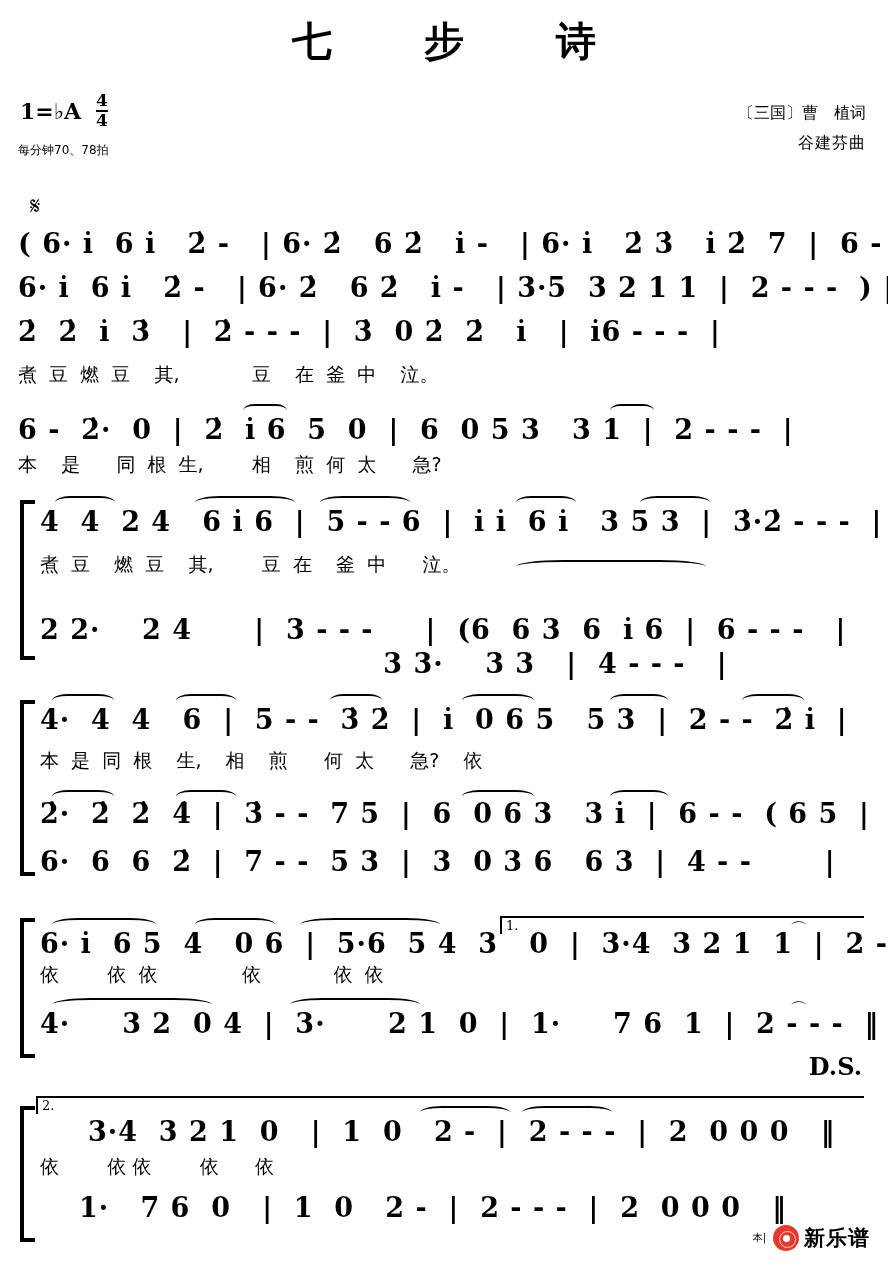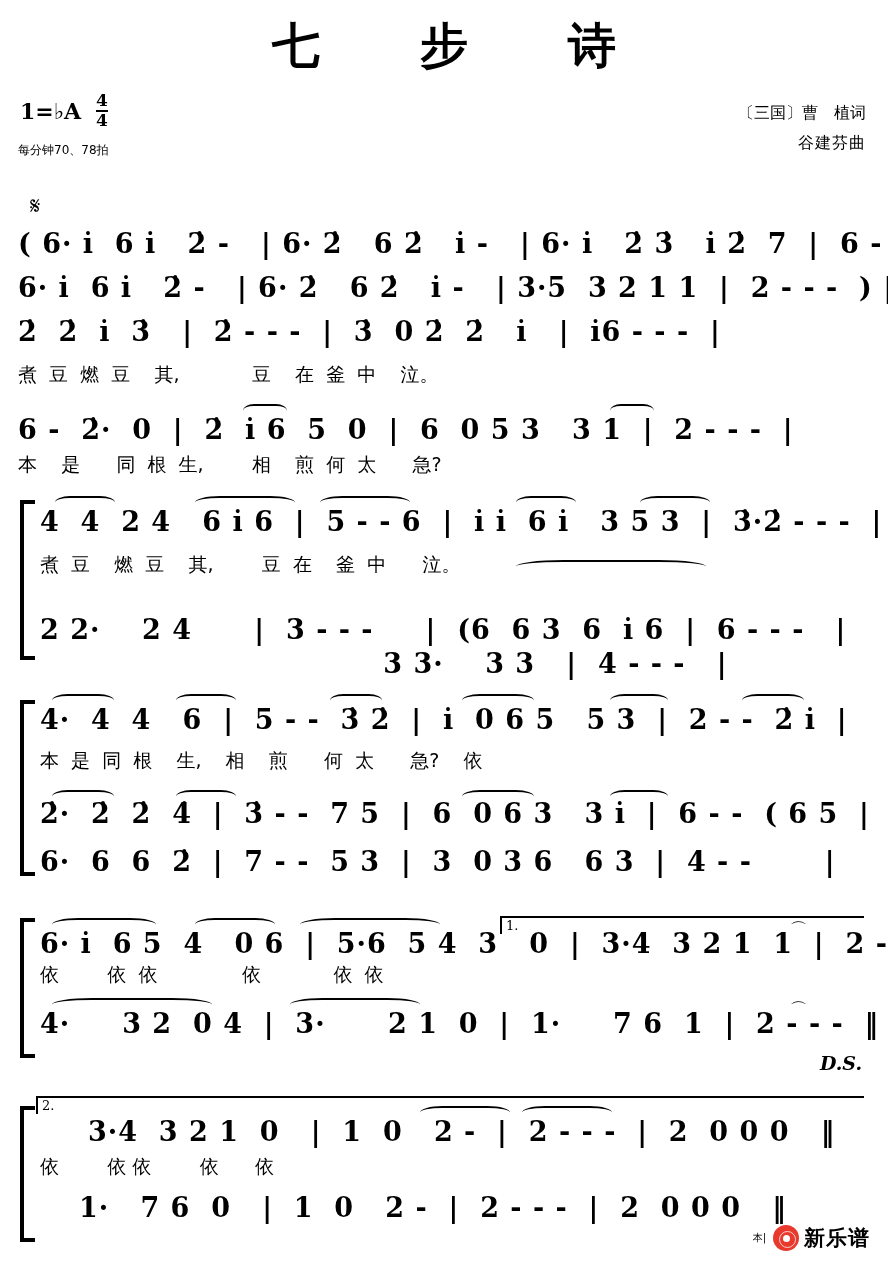--- a/index.html
+++ b/index.html
@@ -21,21 +21,21 @@
     width: 888px;
     height: 1266px;
   }
   
   .title {
     position: absolute;
     top: 14px;
     left: 0;
     width: 888px;
     text-align: center;
-    font-size: 48px;
+    font-size: 40px;
     font-weight: bold;
     letter-spacing: 26px;
     text-indent: 26px;
     font-family: "DejaVu Serif", serif;
   }
   
   .key-sig {
     position: absolute;
     left: 20px;
     top: 98px;
@@ -122,22 +122,21 @@
   }
   .volta span {
     position: absolute;
     left: 4px; top: 0px;
     font-size: 13px;
     font-family: "DejaVu Serif", serif;
   }
   .ds {
     position: absolute;
     right: 26px;
-    font-size: 19px;
-    font-style: italic;
+    font-size: 24px;
     font-weight: bold;
     font-family: "DejaVu Serif", serif;
   }
   .fermata {
     position: absolute;
     font-size: 17px;
   }
   
   .logo {
     position: absolute;

